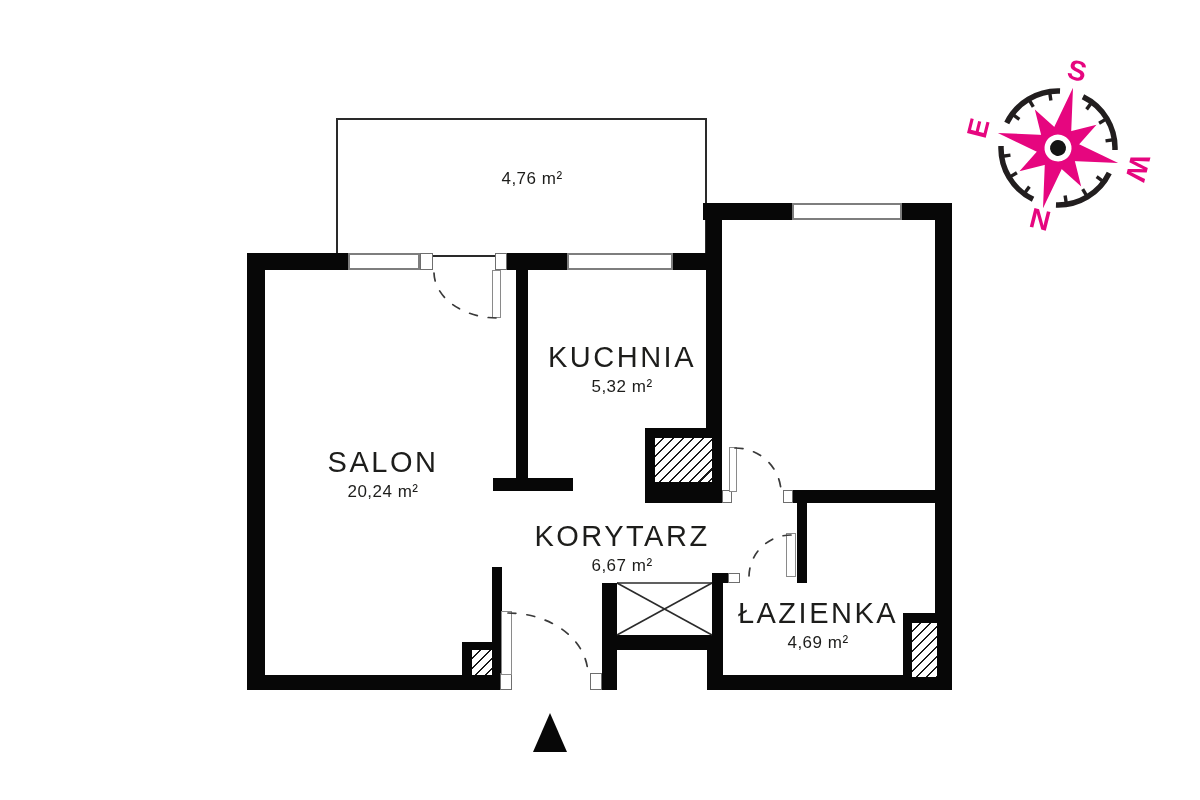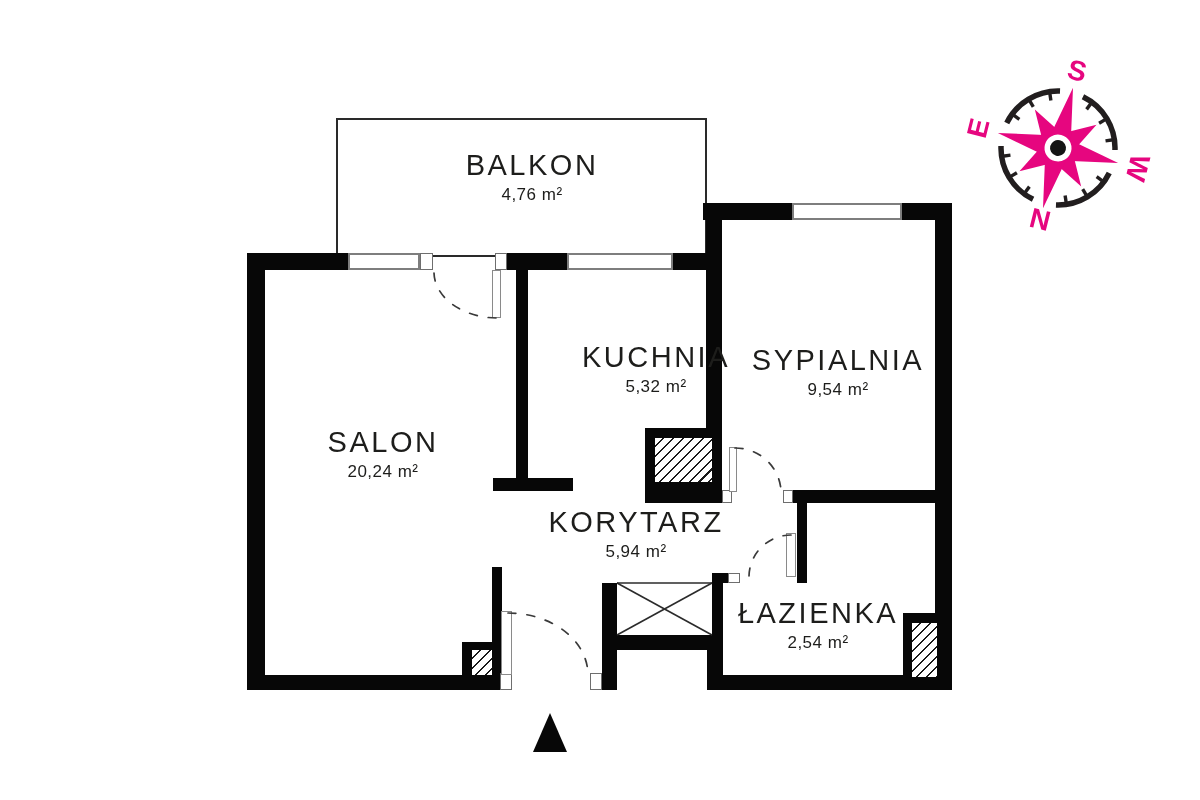--- a/index.html
+++ b/index.html
@@ -130,37 +130,32 @@
       <g font-family="Liberation Sans, sans-serif" font-size="28" font-weight="bold" fill="#e6067f" text-anchor="middle">
         <text x="100" y="30">S</text>
         <text x="180" y="100" transform="rotate(90 180 100)" dominant-baseline="middle">W</text>
         <text x="100" y="180" transform="rotate(180 100 172)">N</text>
         <text x="20" y="100" transform="rotate(270 20 100)" dominant-baseline="middle">E</text>
       </g>
     </g>
   </svg>
 
   <div class="room-label z5" style="left:532px;top:177px;">
-    <div class="room-name">BALKON</div>
     <div class="room-area">4,76 m²</div>
   </div>
-  <div class="room-label z5" style="left:656px;top:369px;">
+  <div class="room-label z5" style="left:622px;top:369px;">
     <div class="room-name">KUCHNIA</div>
     <div class="room-area">5,32 m²</div>
   </div>
-  <div class="room-label z5" style="left:838px;top:372px;">
-    <div class="room-name">SYPIALNIA</div>
-    <div class="room-area">9,54 m²</div>
-  </div>
-  <div class="room-label z5" style="left:383px;top:454px;">
+  <div class="room-label z5" style="left:383px;top:474px;">
     <div class="room-name">SALON</div>
     <div class="room-area">20,24 m²</div>
   </div>
-  <div class="room-label z5" style="left:622px;top:534px;margin-left:14px;">
+  <div class="room-label z5" style="left:622px;top:548px;">
     <div class="room-name">KORYTARZ</div>
-    <div class="room-area">5,94 m²</div>
+    <div class="room-area">6,67 m²</div>
   </div>
   <div class="room-label z5" style="left:818px;top:625px;text-align:center;">
     <div class="room-name">ŁAZIENKA</div>
-    <div class="room-area">2,54 m²</div>
+    <div class="room-area">4,69 m²</div>
   </div>
 
 </div>
 
 </body></html>

